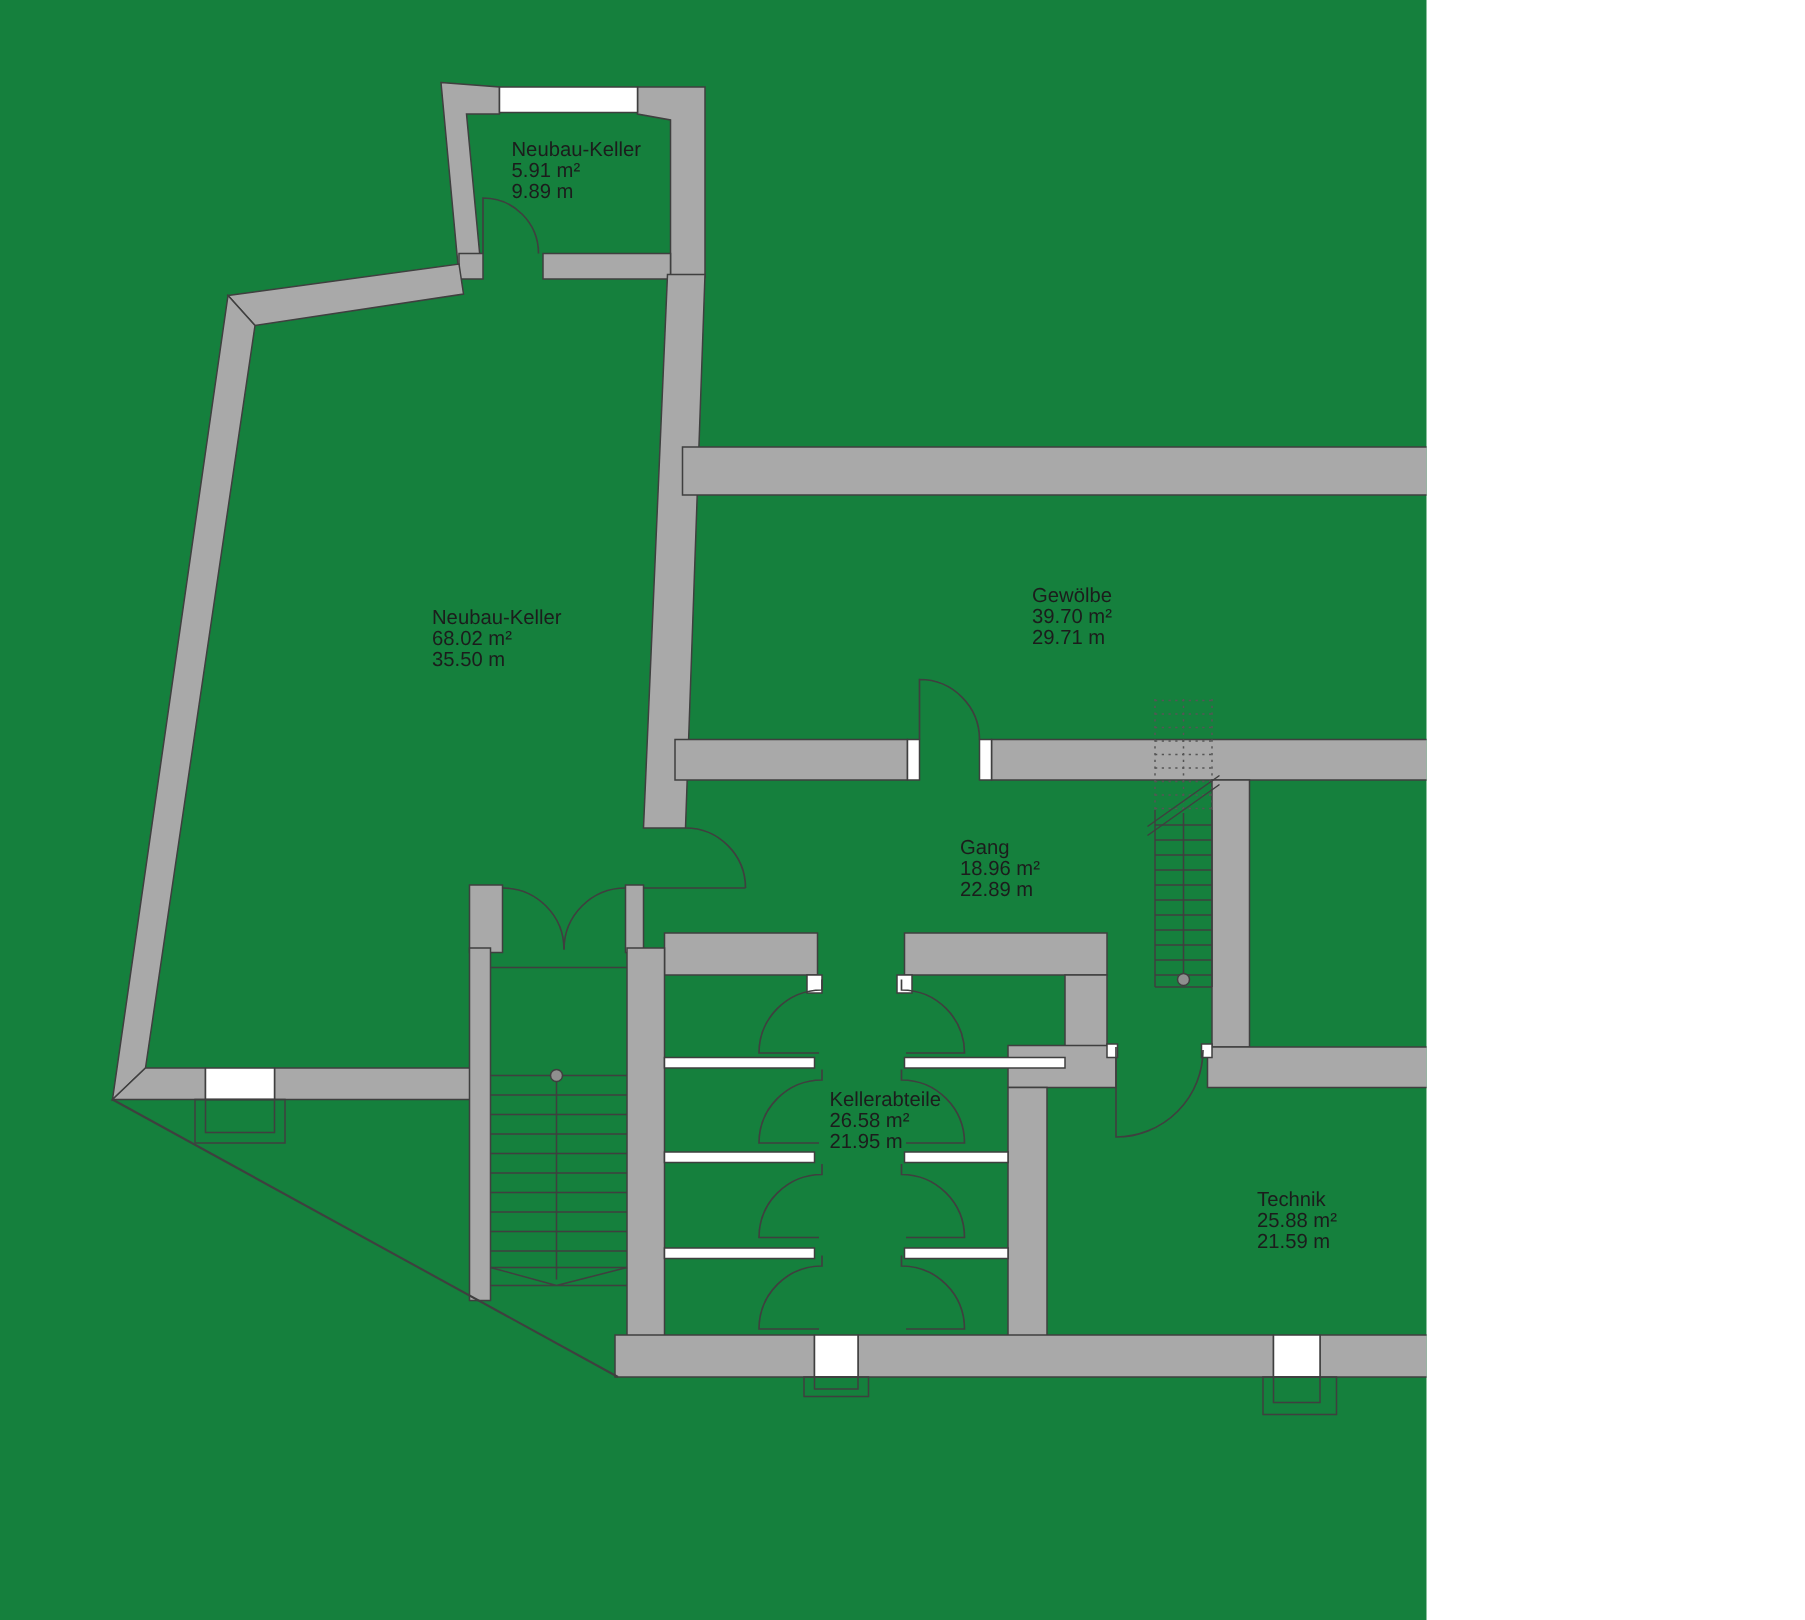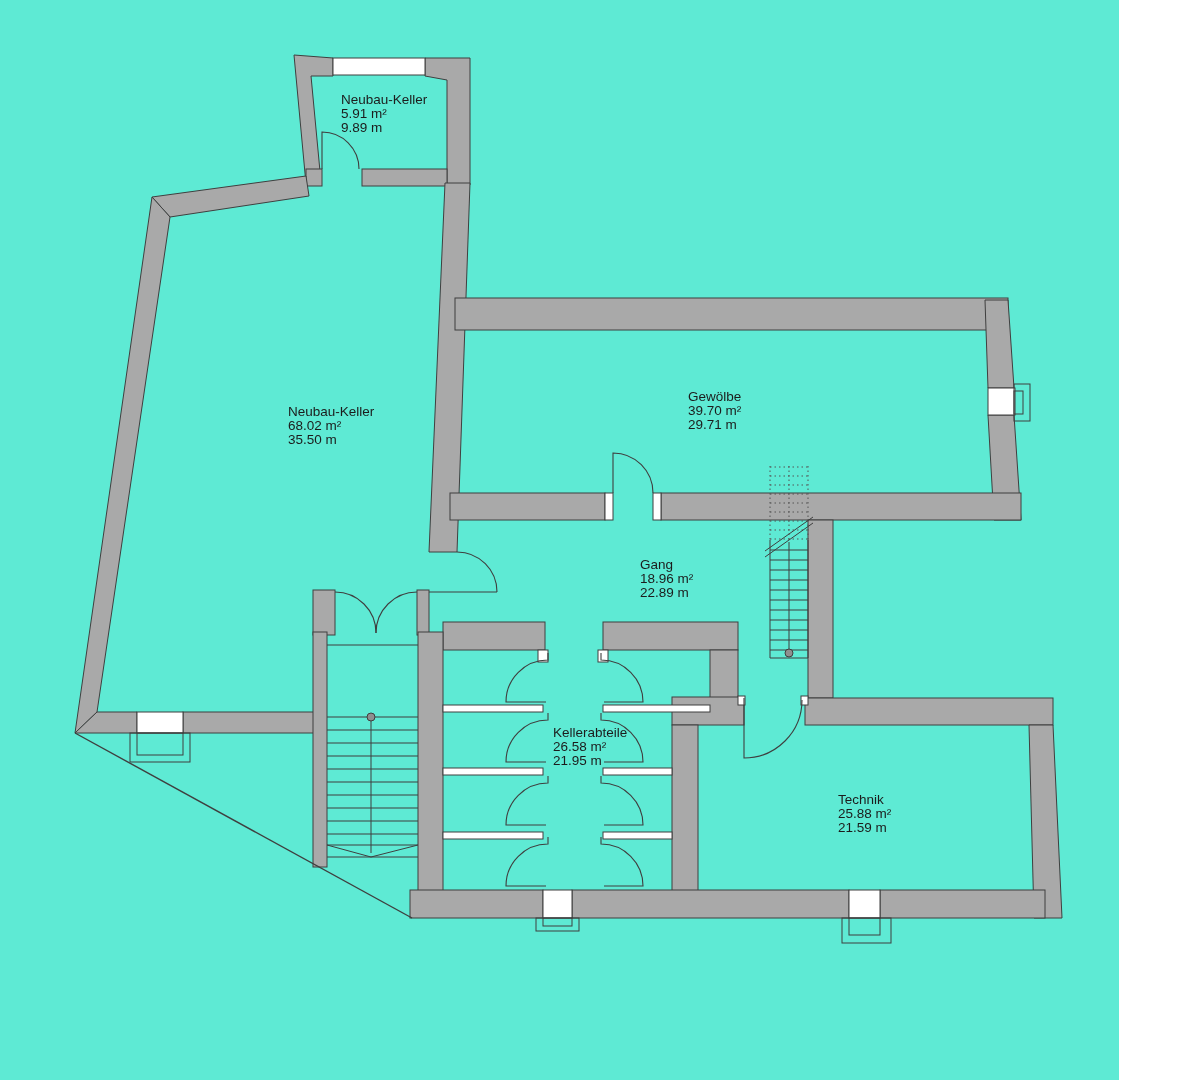--- a/index.html
+++ b/index.html
@@ -1,19 +1,19 @@
 <!DOCTYPE html>
 <html><head>
 <meta charset="utf-8">
 <style>
   html,body{margin:0;padding:0;background:#ffffff;}
   .canvas{
     position:relative;
-    width:1119px;height:1080px;
-    background:#5eead4;
+    width:951px;height:1080px;
+    background:#15803d;
     font-family:"Liberation Sans", sans-serif;
     overflow:hidden;
     text-decoration:underline;
   }
   svg{position:absolute;left:0;top:0;}
   text{
     font-family:"Liberation Sans", sans-serif;
     font-size:13.5px;
     fill:#1c1c1c;
   }

